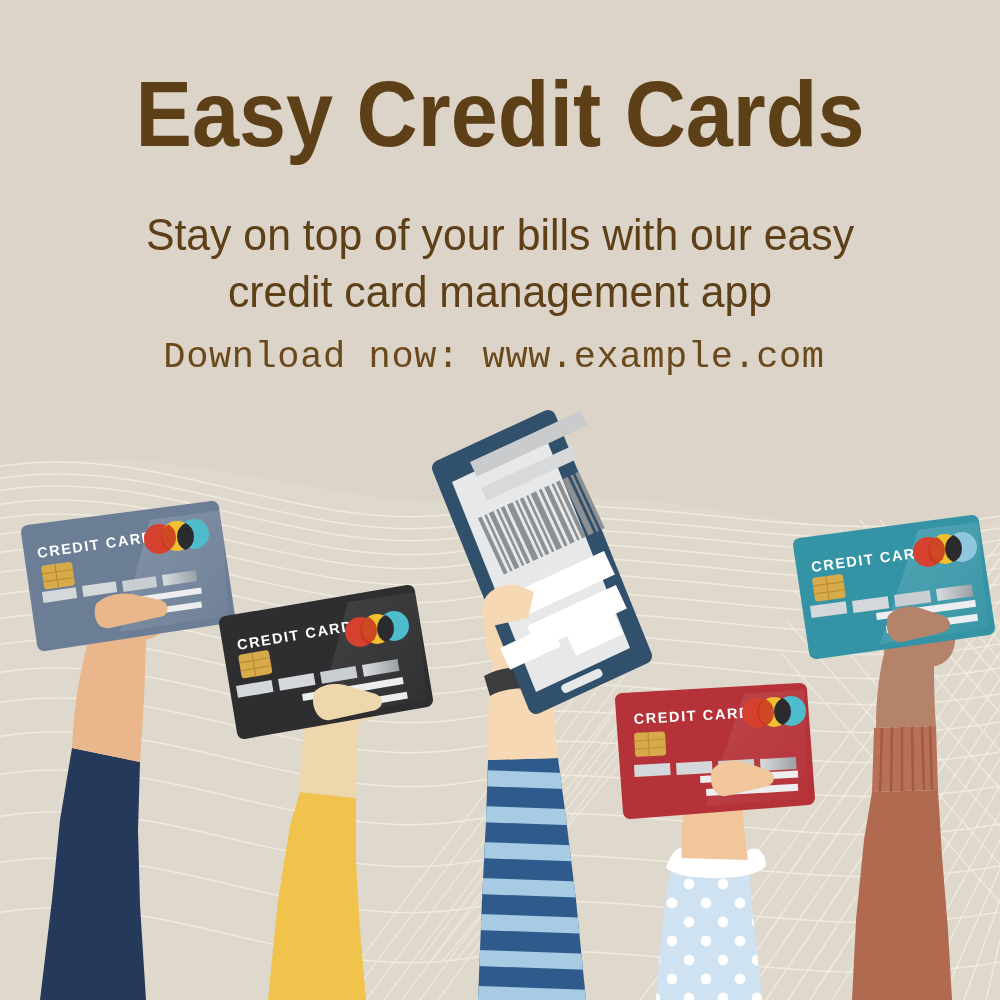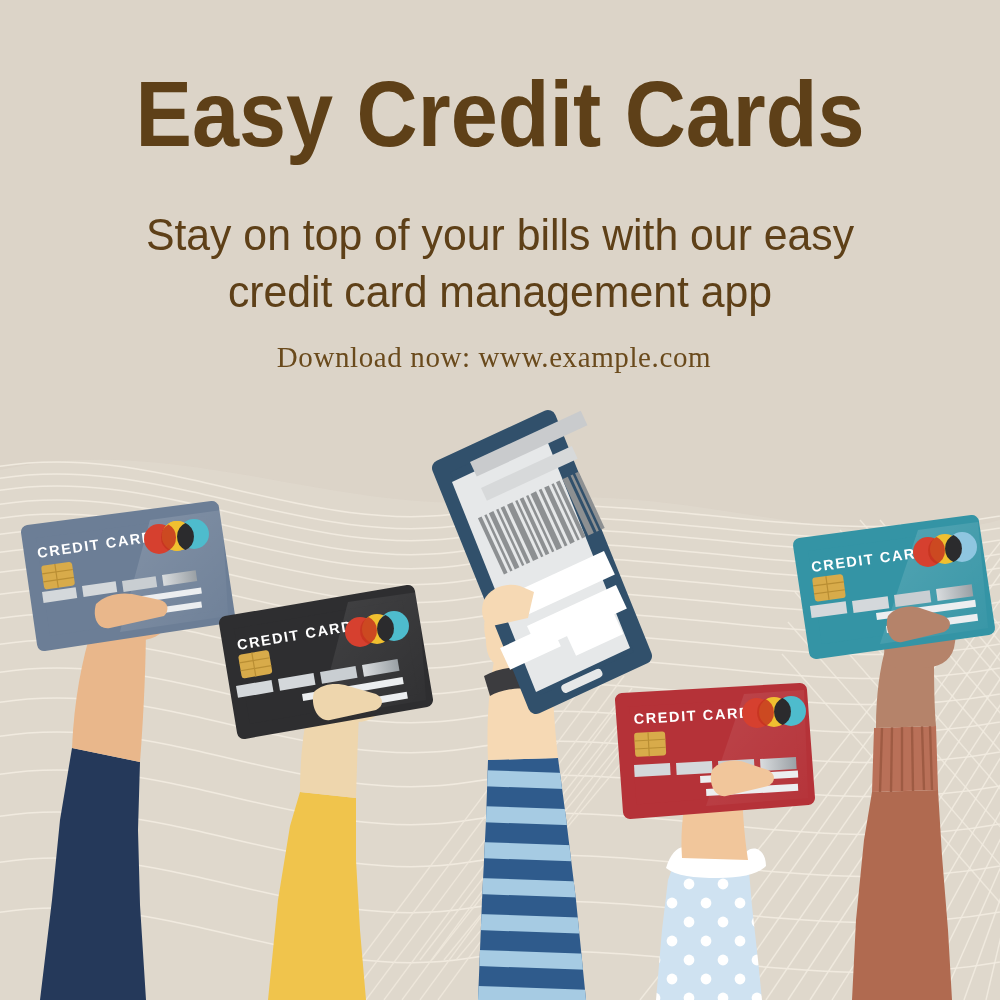--- a/index.html
+++ b/index.html
@@ -61,22 +61,22 @@
     color: #5e4018;
     transform: scaleX(0.95);
     transform-origin: 50% 50%;
   }
   .urlline {
     position: absolute;
     top: 340px;
     left: 0;
     width: 988px;
     text-align: center;
-    font-family: Liberation Serif, serif;
-    font-size: 29px;
+    font-family: Liberation Mono, monospace;
+    font-size: 37px;
     line-height: 34px;
     letter-spacing: 0.6px;
     color: #6a4a1c;
   }
 </style>
 </head>
 <body>
 
 <div id="poster">
 

